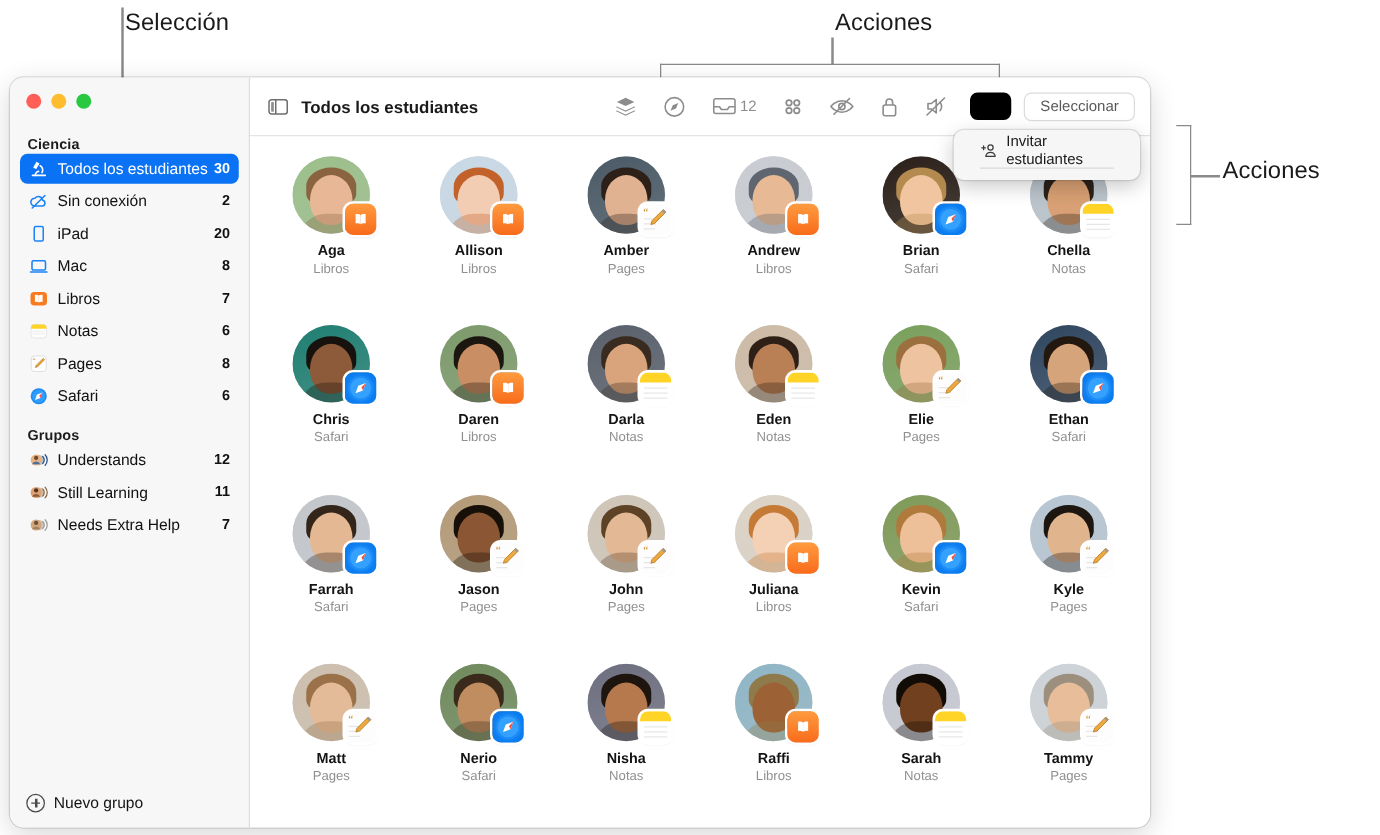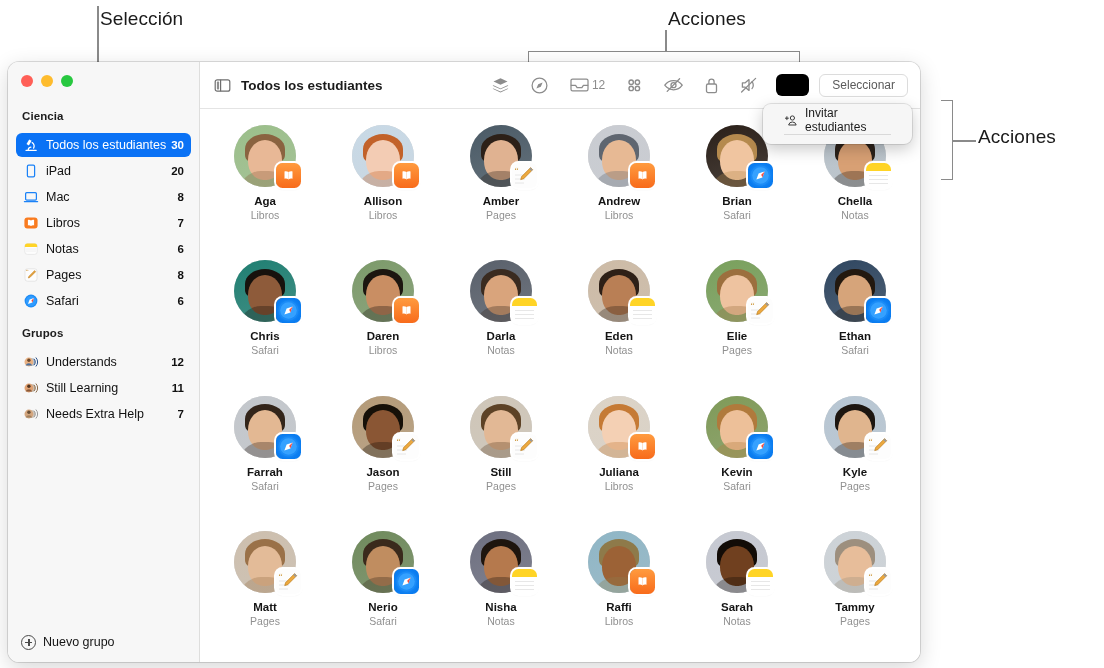--- a/index.html
+++ b/index.html
@@ -54,21 +54,21 @@
     padding: 13px 0 0 13px;
     height: 36px;
   }
   .dot { width: 12px; height: 12px; border-radius: 50%; }
   .dot.red { background:#ff5f57; }
   .dot.yellow { background:#febc2e; }
   .dot.green { background:#28c840; }
 
   .section-title {
     font-size: 11.5px; font-weight: bold; color:#1c1c1c;
-    padding: 12px 0 11px 14px;
+    padding: 12px 0 1px 14px;
     letter-spacing: .1px;
   }
   .sb-list { padding: 0 8px; }
   .sb-item {
     display: flex; align-items: center;
     height: 24px; border-radius: 6px;
     padding: 0 7px 0 6px;
     margin-bottom: 2px;
     font-size: 12.5px; color: #111;
     position: relative;
@@ -233,20 +233,30 @@
               <path d="M6.2 2.4l2.4 1.4-2.7 4.6-2.4-1.4z" fill="#fff" stroke="none"></path>
               <path d="M9.2 5.6c1.9 1.1 2.5 3.6 1.4 5.5"></path>
               <path d="M3 13.3h10.2"></path>
               <path d="M5.3 13.3c-.2-1.6 1-3 2.6-3.2"></path>
             </svg>
           </span>
           <span class="sb-label">Todos los estudiantes</span>
           <span class="sb-count">30</span>
         </div>
 
+        <div class="sb-item">
+          <span class="sb-ico">
+            <svg width="16" height="16" viewBox="0 0 16 16" fill="none" stroke="#1b82f7" stroke-width="1.25" stroke-linecap="round">
+              <path d="M4.6 11.8h6.1a2.3 2.3 0 0 0 .4-4.55A3.4 3.4 0 0 0 5 5.6a2.6 2.6 0 0 0-.4 6.2z"></path>
+              <path d="M2.8 13.4L13 3.4"></path>
+            </svg>
+          </span>
+          <span class="sb-label">Sin conexión</span>
+          <span class="sb-count">2</span>
+        </div>
 
         <div class="sb-item">
           <span class="sb-ico">
             <svg width="16" height="16" viewBox="0 0 16 16" fill="none" stroke="#1b82f7" stroke-width="1.25">
               <rect x="4.4" y="2.2" width="7.2" height="11.6" rx="1.3"></rect>
             </svg>
           </span>
           <span class="sb-label">iPad</span>
           <span class="sb-count">20</span>
         </div>
@@ -723,21 +733,21 @@
               <span class="app-badge badge-pages">
                 <svg width="25" height="25" viewBox="0 0 25 25">
                   <rect x="0" y="0" width="25" height="25" fill="#fdfdfd"></rect>
                   <path d="M3 12h10M3 16h10M3 20h9" stroke="#e6e6e6" stroke-width="1"></path>
                   <text x="2.5" y="9.5" font-size="9" fill="#c98f2c" font-family="Liberation Serif, serif">“</text>
                   <path d="M18.6 4.6l2.1 2.1-9 9-3 .9.9-3z" fill="#eda93f" stroke="#bb7f22" stroke-width=".7" stroke-linejoin="round"></path>
                   <path d="M18.6 4.6l2.1 2.1-1.3 1.3-2.1-2.1z" fill="#9a9a9a"></path>
                 </svg>
               </span>
             </div>
-            <div class="s-name">Still</div>
+            <div class="s-name">John</div>
             <div class="s-app">Pages</div>
           </div>
           <div class="student">
             <div class="avatar-wrap">
               <div class="avatar">
                 <div class="bg" style="background:linear-gradient(160deg,#dcd3c6,#dcd3c6cc)"></div>
                 <div class="hair" style="background:#c57a35"></div>
                 <div class="head" style="background:#f4d0b4"></div>
                 <div class="body" style="background:#c57a3555"></div>
               </div>

